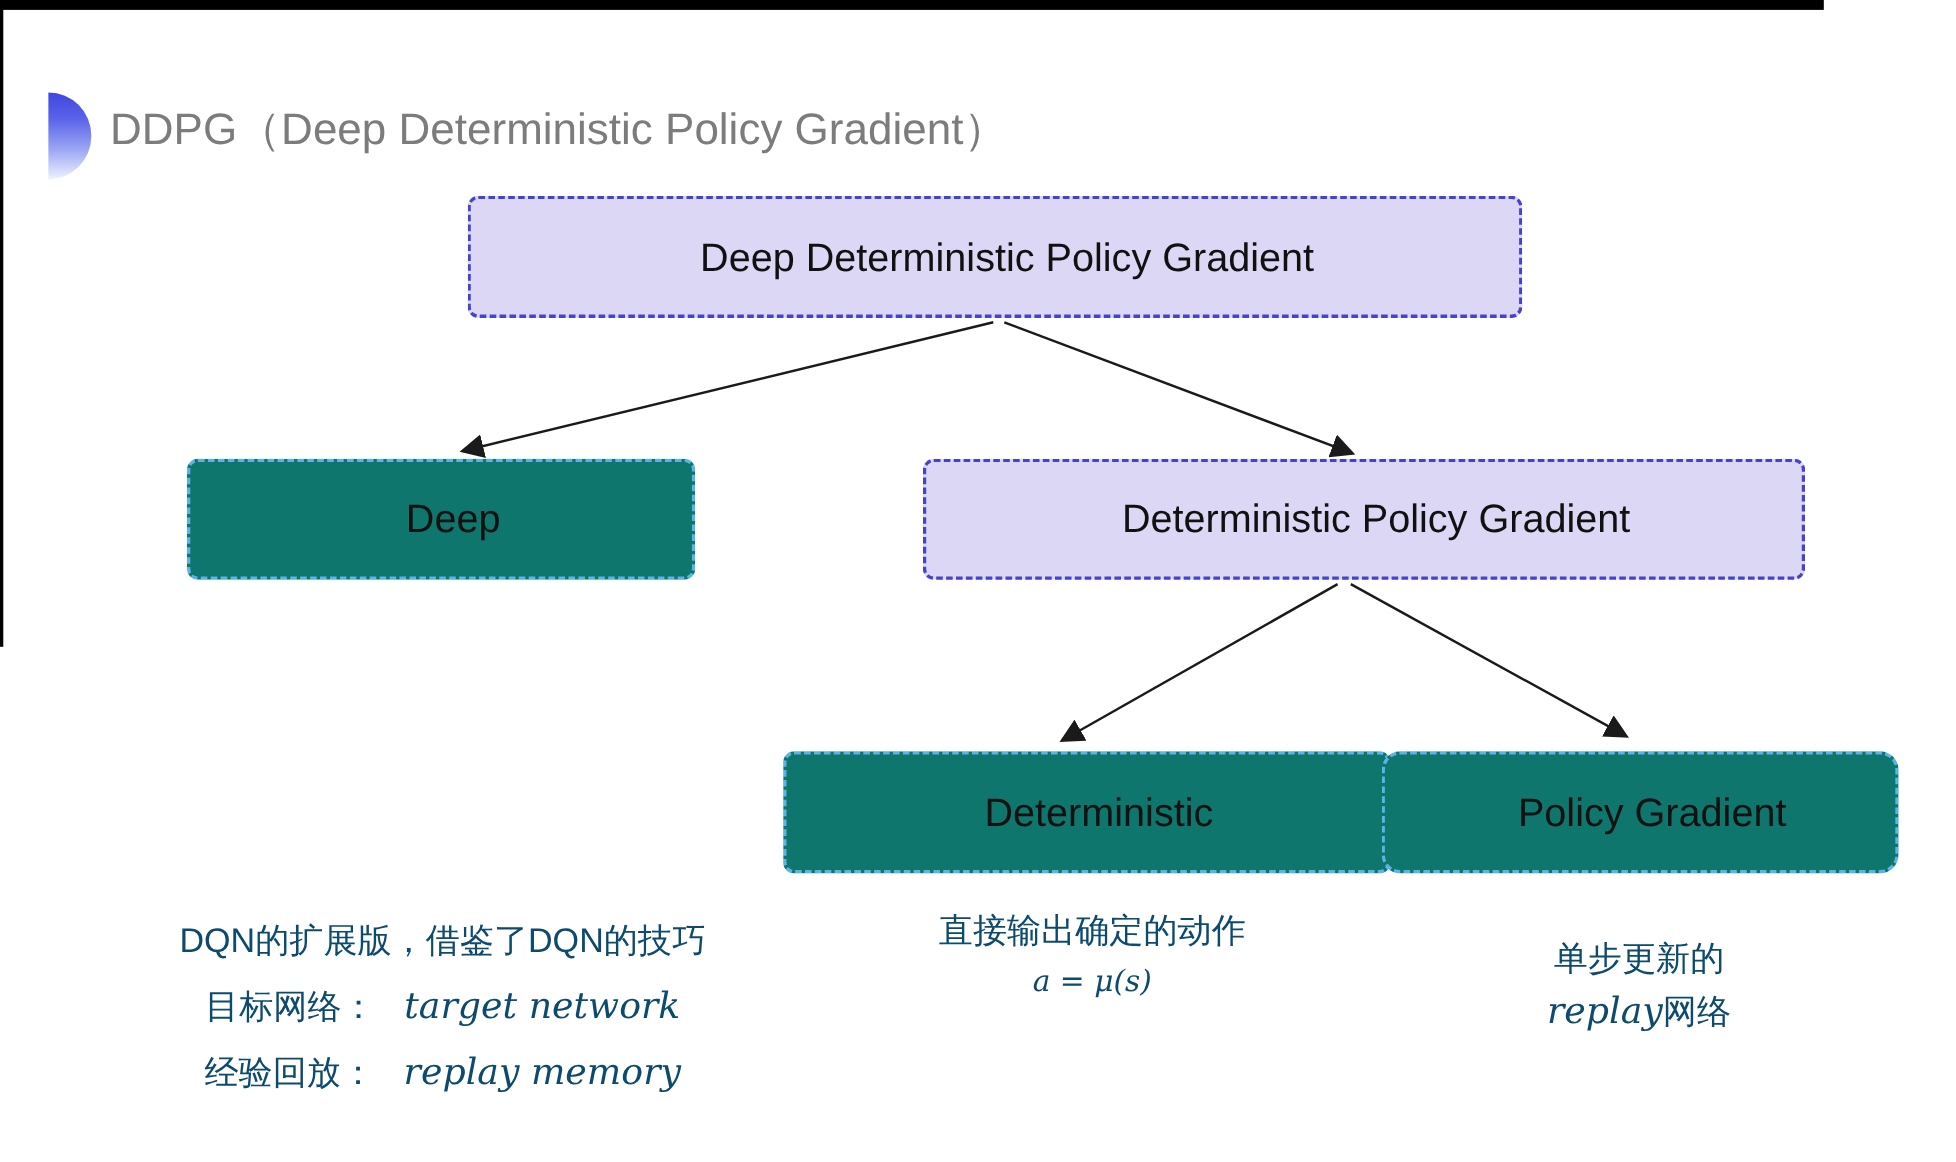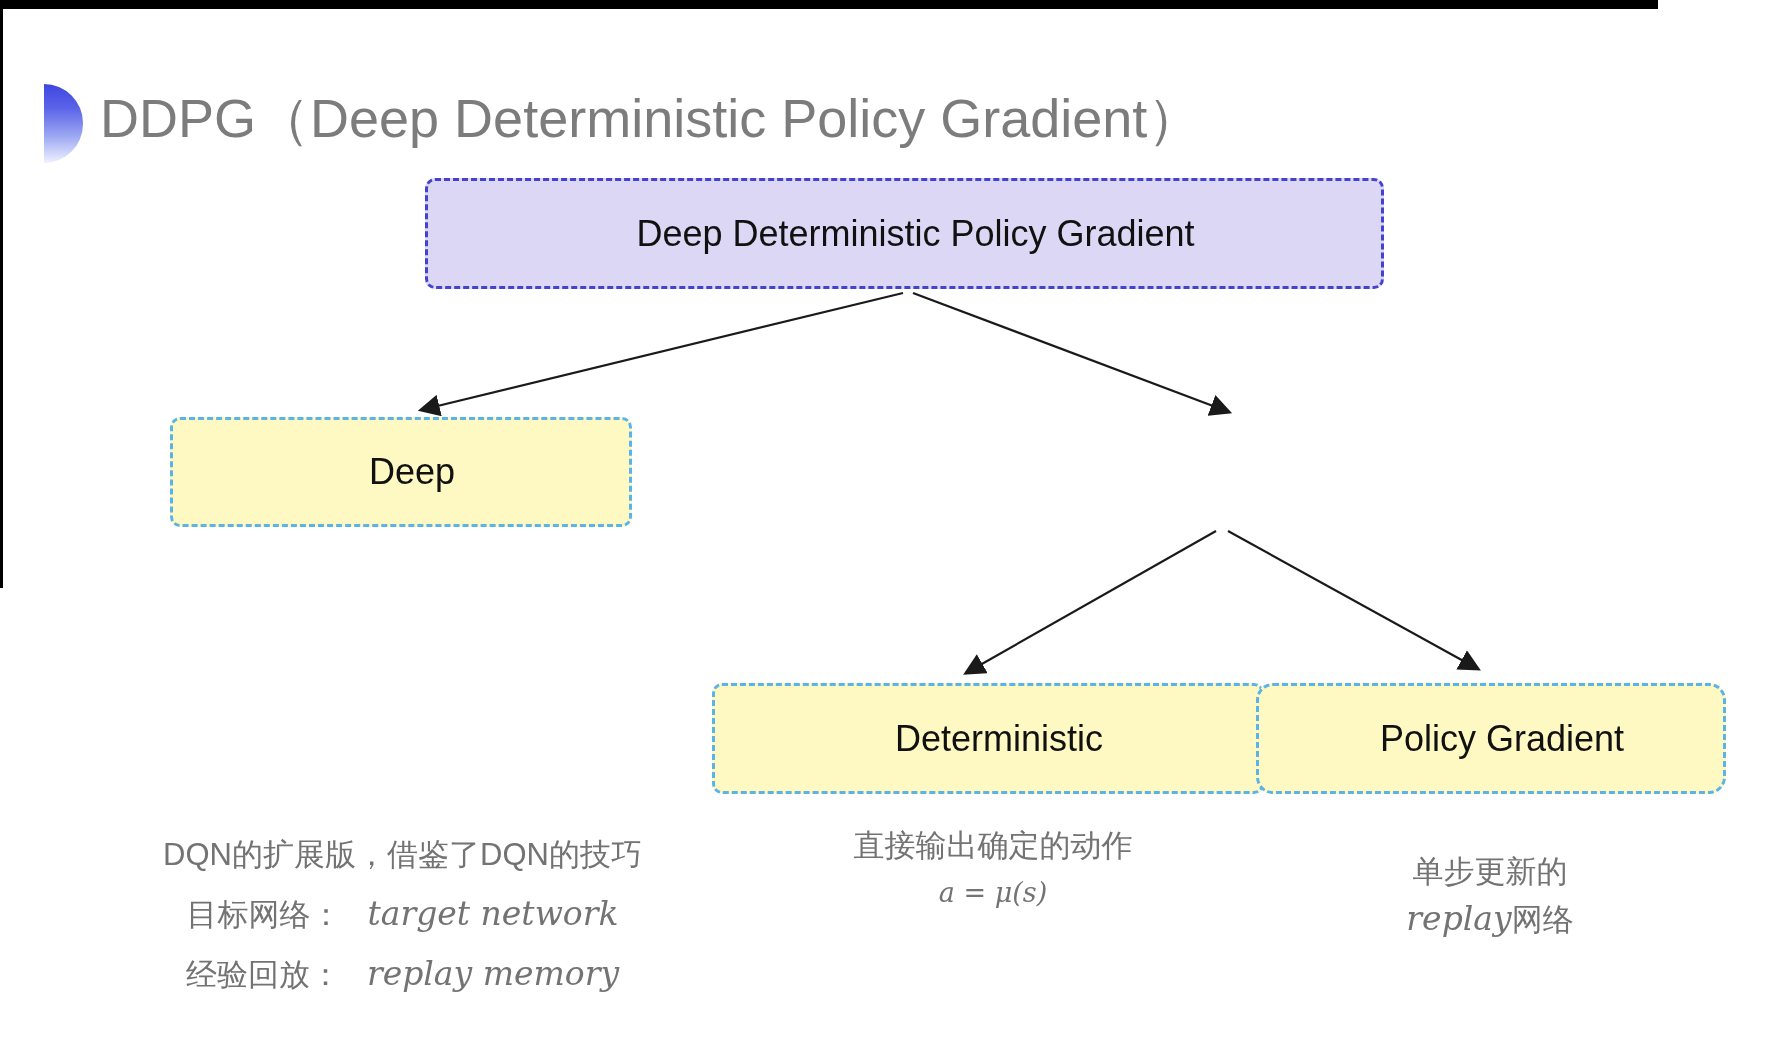--- a/index.html
+++ b/index.html
@@ -11,46 +11,46 @@
   .top-bar{position:absolute;left:0;top:0;width:1658px;height:9px;background:#000000;}
   .left-line{position:absolute;left:0;top:0;width:3px;height:588px;background:#000000;}
 
   
   .bullet{
     position:absolute;left:44px;top:84px;width:39px;height:79px;
     background:linear-gradient(to bottom,#3f46e0 0%,#5a63e8 30%,#9aa5f2 65%,#eef2ff 100%);
     border-top-right-radius:40px;border-bottom-right-radius:40px;
   }
   .page-title{
-    position:absolute;left:100px;top:88px;font-size:54px;line-height:60px;
+    position:absolute;left:100px;top:88px;font-size:40px;line-height:60px;
     color:#7c7c7c;font-weight:500;letter-spacing:0px;white-space:nowrap;
   }
 
   
   .node{
     position:absolute;display:flex;align-items:center;justify-content:center;
     border:3px dashed;border-radius:10px;font-size:36px;font-weight:500;
     color:#111111;text-align:center;box-sizing:border-box;white-space:nowrap;padding-left:22px;
   }
   .node.purple{background:#dcd7f4;border-color:#4343cd;}
-  .node.cyan{background:#fef9c3;border-color:#5bb3e8;}
+  .node.cyan{background:#0f766e;border-color:#5bb3e8;}
   #node-root{left:425px;top:178px;width:959px;height:111px;}
   #node-deep{left:170px;top:417px;width:462px;height:110px;}
   #node-dpg{left:839px;top:417px;width:802px;height:110px;}
   #node-det{left:712px;top:683px;width:552px;height:111px;}
   #node-pg{left:1256px;top:683px;width:470px;height:111px;border-radius:17px;}
 
   
   svg.arrows{position:absolute;left:0;top:0;width:1778px;height:1056px;pointer-events:none;}
   svg.arrows line{stroke:#1a1a1a;stroke-width:2.2px;}
 
   
   .note{
     position:absolute;display:flex;flex-direction:column;align-items:center;
-    text-align:center;font-size:31px;line-height:38px;font-weight:500;color:#737373;
+    text-align:center;font-size:31px;line-height:38px;font-weight:500;color:#0c4a6e;
   }
   .note .row{display:flex;align-items:baseline;justify-content:center;white-space:nowrap;}
   .term{font-family:"DejaVu Serif",serif;font-style:italic;font-size:33px;font-weight:400;}
   .gap-l{margin-left:26px;}
   #note-deep{left:130px;top:836px;width:545px;gap:21px;}
   #note-det{left:793px;top:827px;width:400px;gap:9px;}
   #note-pg{left:1290px;top:853px;width:400px;gap:9px;}
   .formula{font-family:"DejaVu Serif",serif;font-style:italic;font-size:27px;font-weight:400;}
 </style>
 </head>
@@ -77,20 +77,23 @@
   </svg>
 
   <div id="node-root" class="node purple">
     <span>Deep Deterministic Policy Gradient</span>
   </div>
 
   <div id="node-deep" class="node cyan">
     <span>Deep</span>
   </div>
 
+  <div id="node-dpg" class="node purple">
+    <span>Deterministic Policy Gradient</span>
+  </div>
 
   <div id="node-det" class="node cyan">
     <span>Deterministic</span>
   </div>
 
   <div id="node-pg" class="node cyan">
     <span>Policy Gradient</span>
   </div>
 
   <div id="note-deep" class="note">

